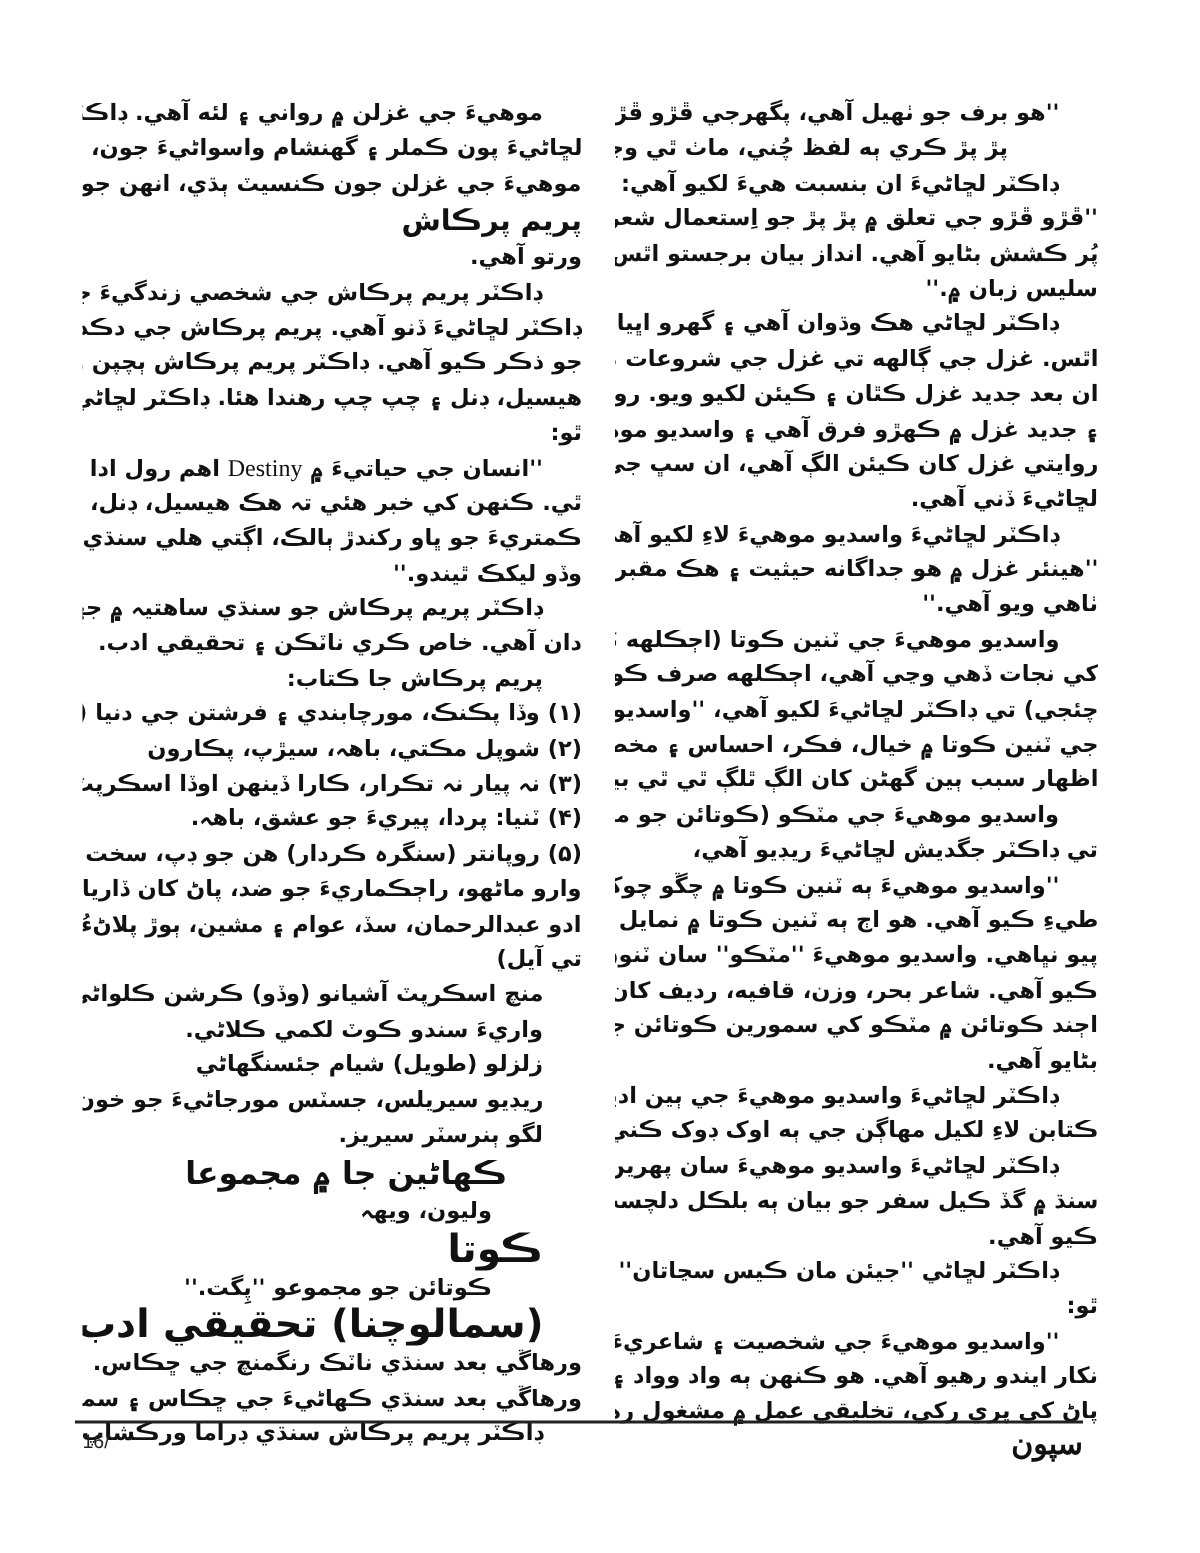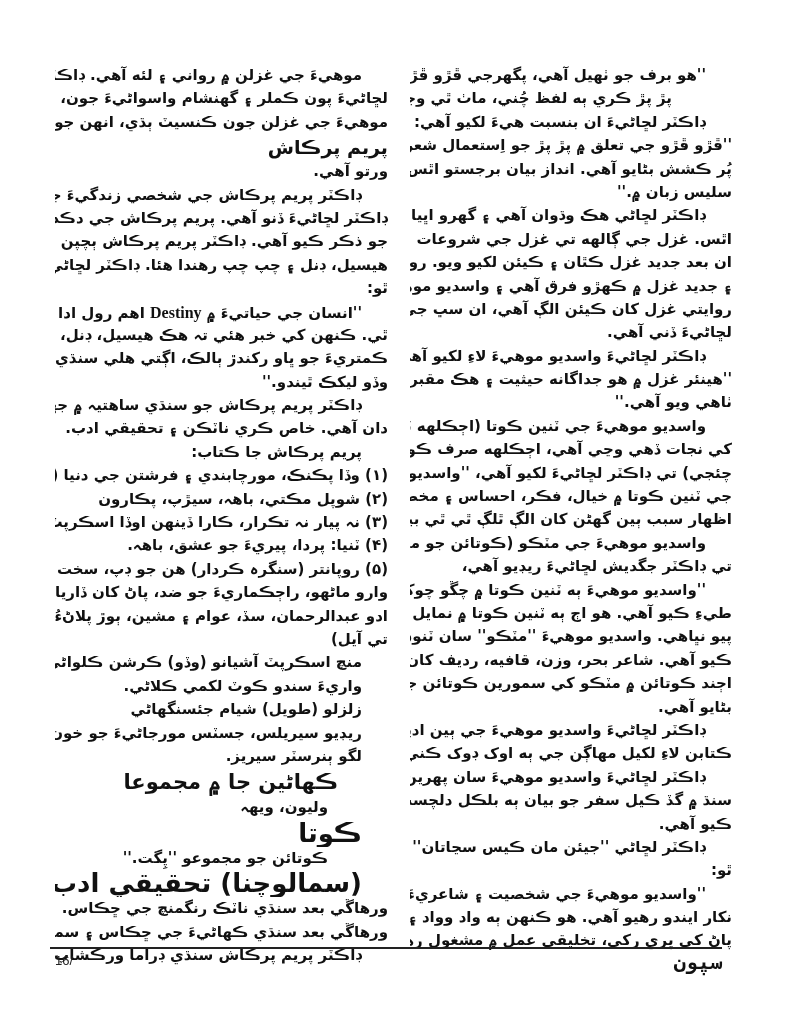--- a/index.html
+++ b/index.html
@@ -52,21 +52,21 @@
     height: 28px;
     line-height: 28px;
     padding-right: 50px;
   }
   .heading-mid {
     font-size: 26px;
     font-weight: bold;
     height: 27px;
     line-height: 27px;
   }
-  .latin { font-family: "Liberation Serif", serif; font-weight: bold; font-size: 16px; }
+  .latin { font-family: "Liberation Serif", serif; font-weight: normal; font-size: 16px; }
   .footer-rule {
     position: absolute;
     left: 50px;
     top: 947px;
     width: 672px;
     height: 0;
     border-top: 2px solid #222;
   }
   .page-number {
     position: absolute;
@@ -74,21 +74,21 @@
     top: 953px;
     font-family: "Liberation Sans", sans-serif;
     font-size: 13px;
     color: #222;
     text-align: right;
   }
   .magazine-name {
     position: absolute;
     right: 78px;
     top: 950px;
-    font-family: Liberation Mono, monospace;
+    font-family: Liberation Serif, serif;
     font-size: 20px;
     font-weight: bold;
     direction: rtl;
     color: #111;
   }
 </style>
 </head>
 <body>
 
 <div class="page">

